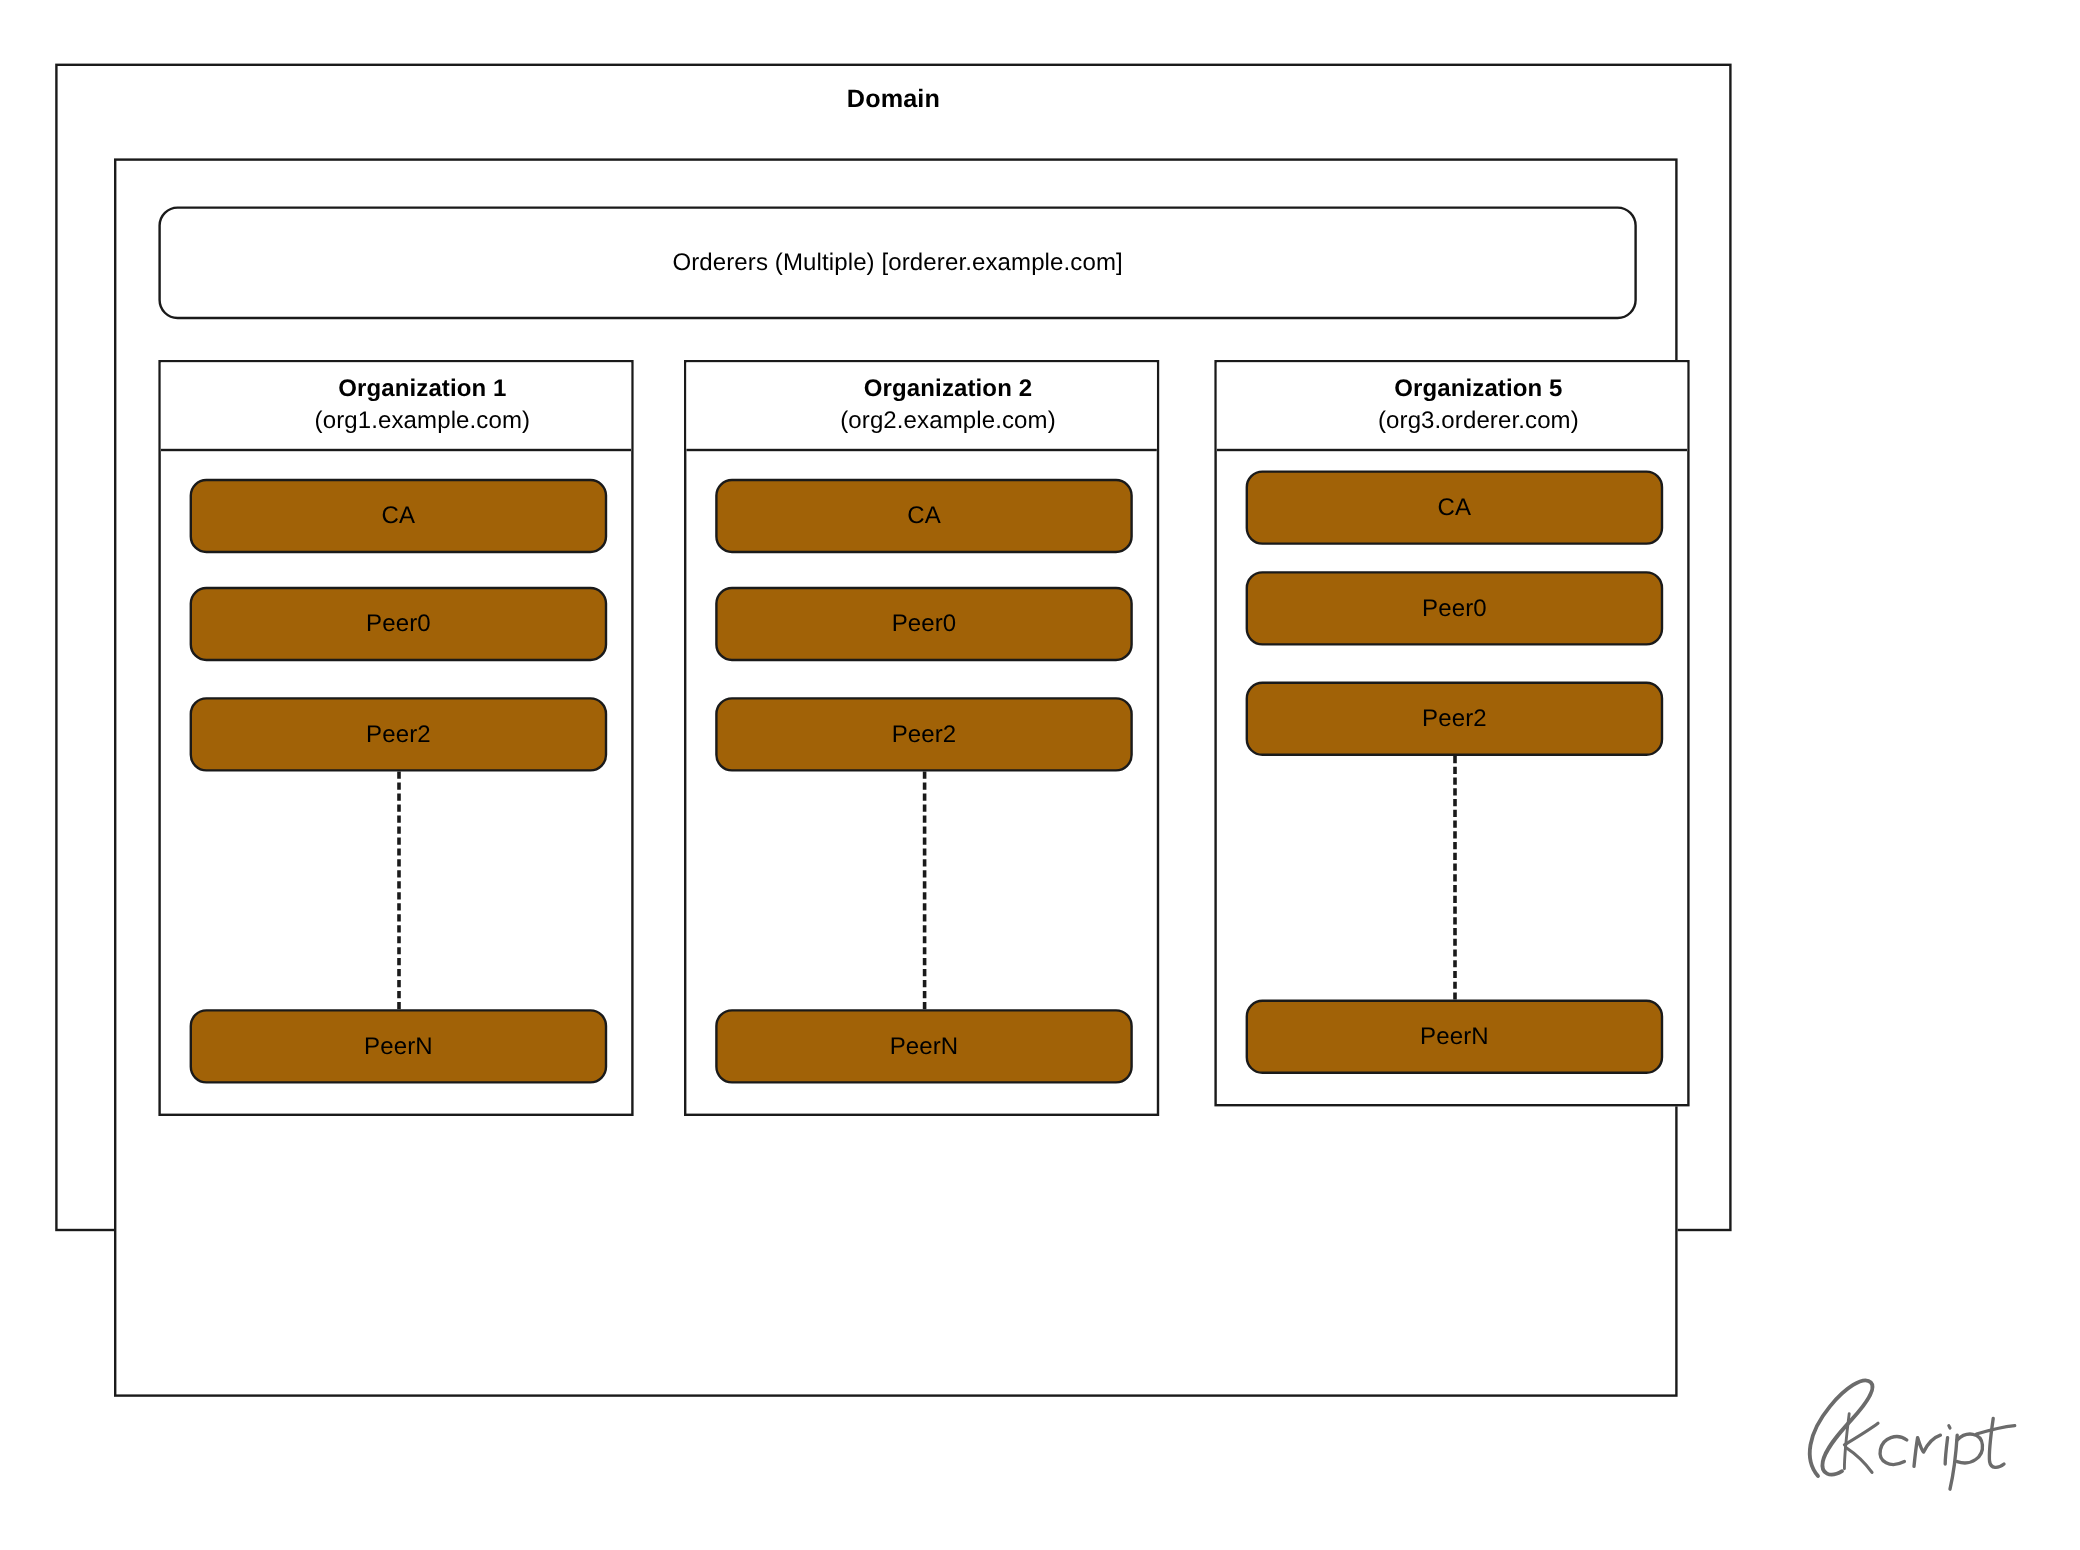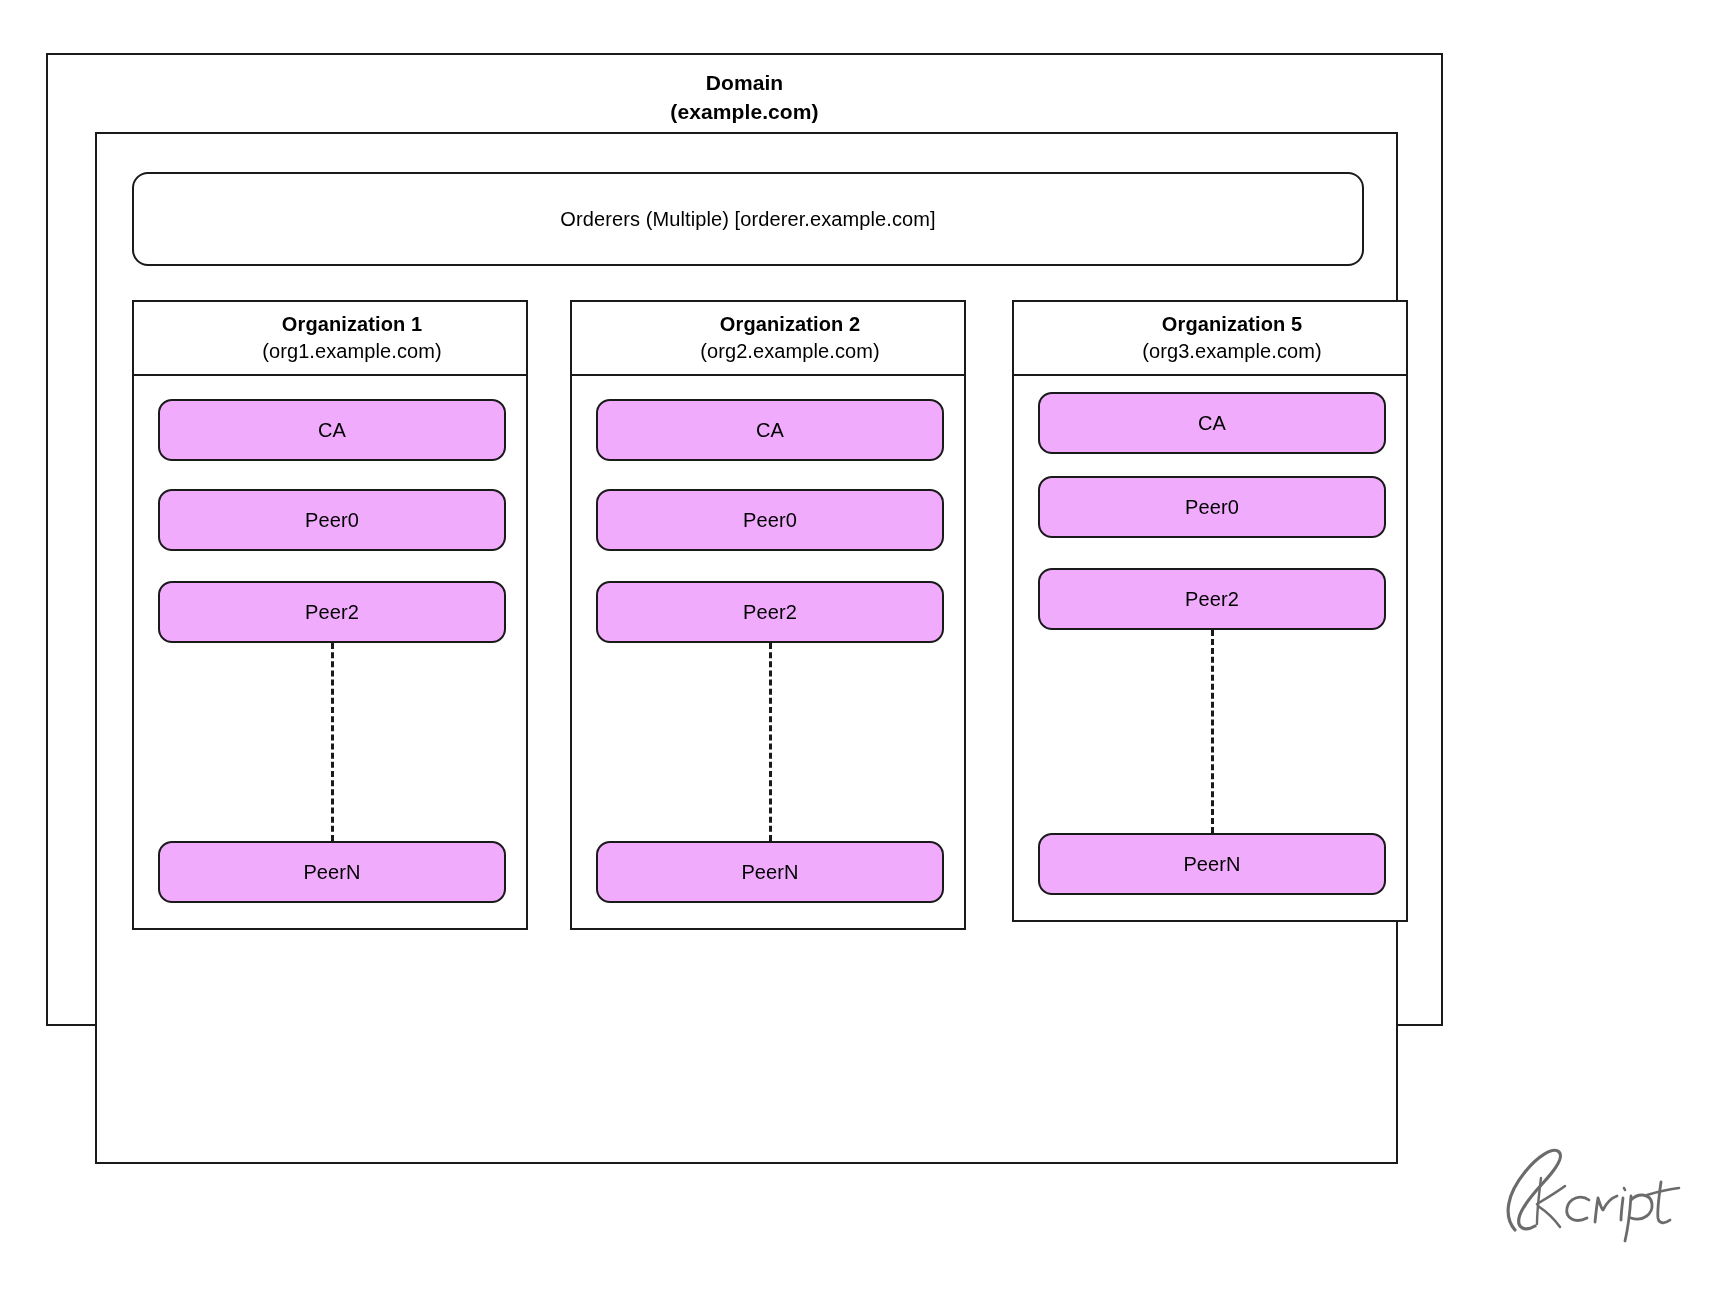--- a/index.html
+++ b/index.html
@@ -136,21 +136,21 @@
     position: absolute;
     left: 24px;
     width: 348px;
     height: 62px;
     border: 2px solid #1a1a1a;
     border-radius: 14px;
     box-sizing: border-box;
     display: flex;
     align-items: center;
     justify-content: center;
-    background: #f0abfc;
+    background: #a16207;
   }
   .node-label {
     font-size: 20px;
     letter-spacing: 0.1px;
   }
 
   .node-ca    { top: 23px; }
   .node-peer0 { top: 113px; }
   .node-peer2 { top: 205px; }
   .node-peerN { top: 465px; }
@@ -182,21 +182,20 @@
   }
   .signature svg { display: block; width: 100%; height: 100%; }
 </style>
 </head>
 <body>
 
 <div class="domain-frame">
 
   <div class="domain-title">
     <span>Domain</span>
-    <span class="line2">(example.com)</span>
   </div>
 
   <div class="network-frame">
 
     <div class="orderers-box">
       <span class="orderers-label">Orderers (Multiple) [orderer.example.com]</span>
     </div>
 
     <div class="orgs-row">
 
@@ -240,21 +239,21 @@
           </div>
           <div class="node-box node-peerN">
             <span class="node-label">PeerN</span>
           </div>
         </div>
       </div>
 
       <div class="org-box org-3">
         <div class="org-header">
           <span class="org-name">Organization 5</span>
-          <span class="org-domain">(org3.example.com)</span>
+          <span class="org-domain">(org3.orderer.com)</span>
         </div>
         <div class="org-body">
           <div class="dashed-connector"></div>
           <div class="node-box node-ca">
             <span class="node-label">CA</span>
           </div>
           <div class="node-box node-peer0">
             <span class="node-label">Peer0</span>
           </div>
           <div class="node-box node-peer2">

